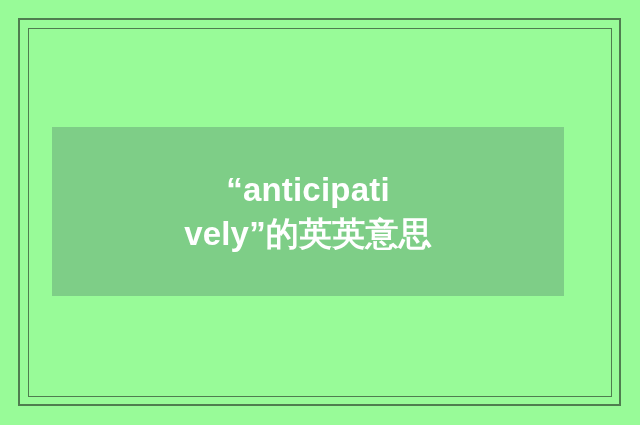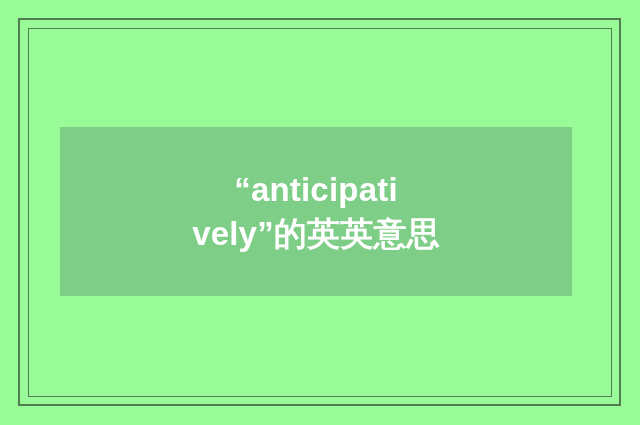--- a/index.html
+++ b/index.html
@@ -36,21 +36,21 @@
     top: 28px;
     width: 584px;
     height: 369px;
     box-sizing: border-box;
     border: 1px solid #4f7d4f;
   }
 
   
   .title-panel {
     position: absolute;
-    left: 60px;
+    left: 52px;
     top: 127px;
     width: 512px;
     height: 169px;
     background: #7ECE87;
     display: flex;
     align-items: center;
     justify-content: center;
     text-align: center;
   }
 

